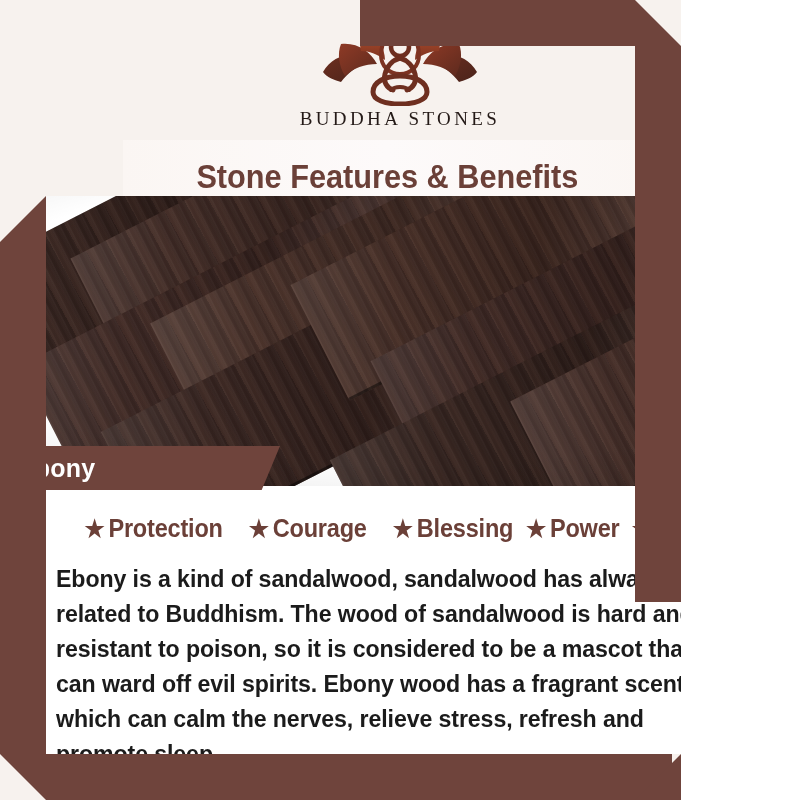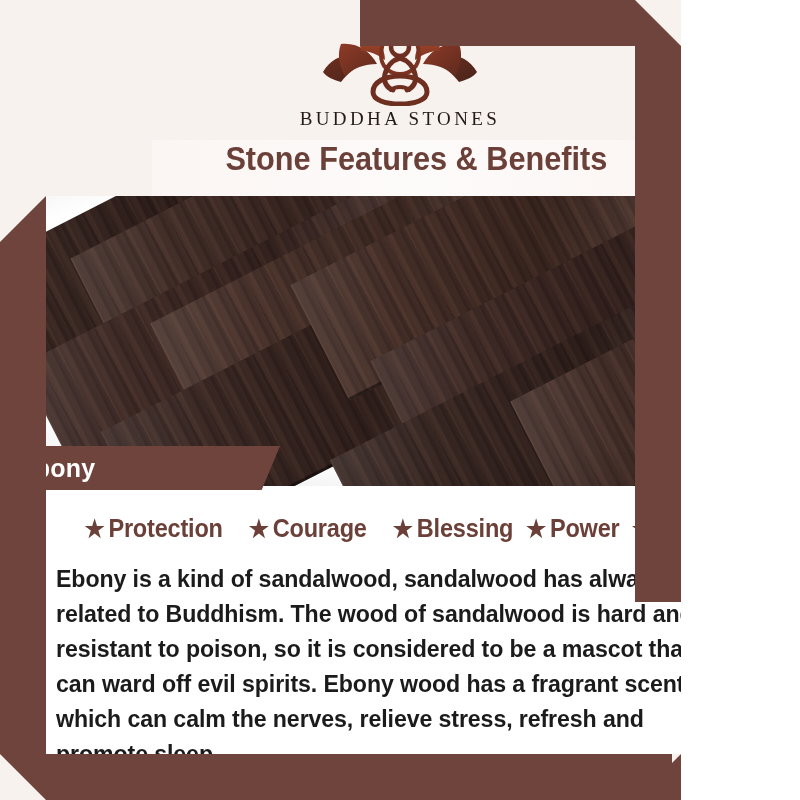--- a/index.html
+++ b/index.html
@@ -86,28 +86,28 @@
     font-family: "Liberation Serif", serif;
     font-size: 19px;
     letter-spacing: 3.4px;
     color: #241a17;
     font-weight: 400;
   }
 
   
   #title-banner {
     position: absolute;
-    left: 152px;
+    left: 123px;
     top: 140px;
     width: 528px;
     height: 56px;
     background: linear-gradient(90deg,#fbf6f3 0%,#fdfafa 50%,#fbf6f3 100%);
     z-index: 5;
     display: flex;
-    align-items: flex-start;
+    align-items: flex-end;
     justify-content: center;
   }
   #title-text {
     font-size: 33px;
     font-weight: bold;
     color: #6b4038;
     letter-spacing: 0px;
     transform: scaleX(0.93);
     white-space: nowrap;
   }

